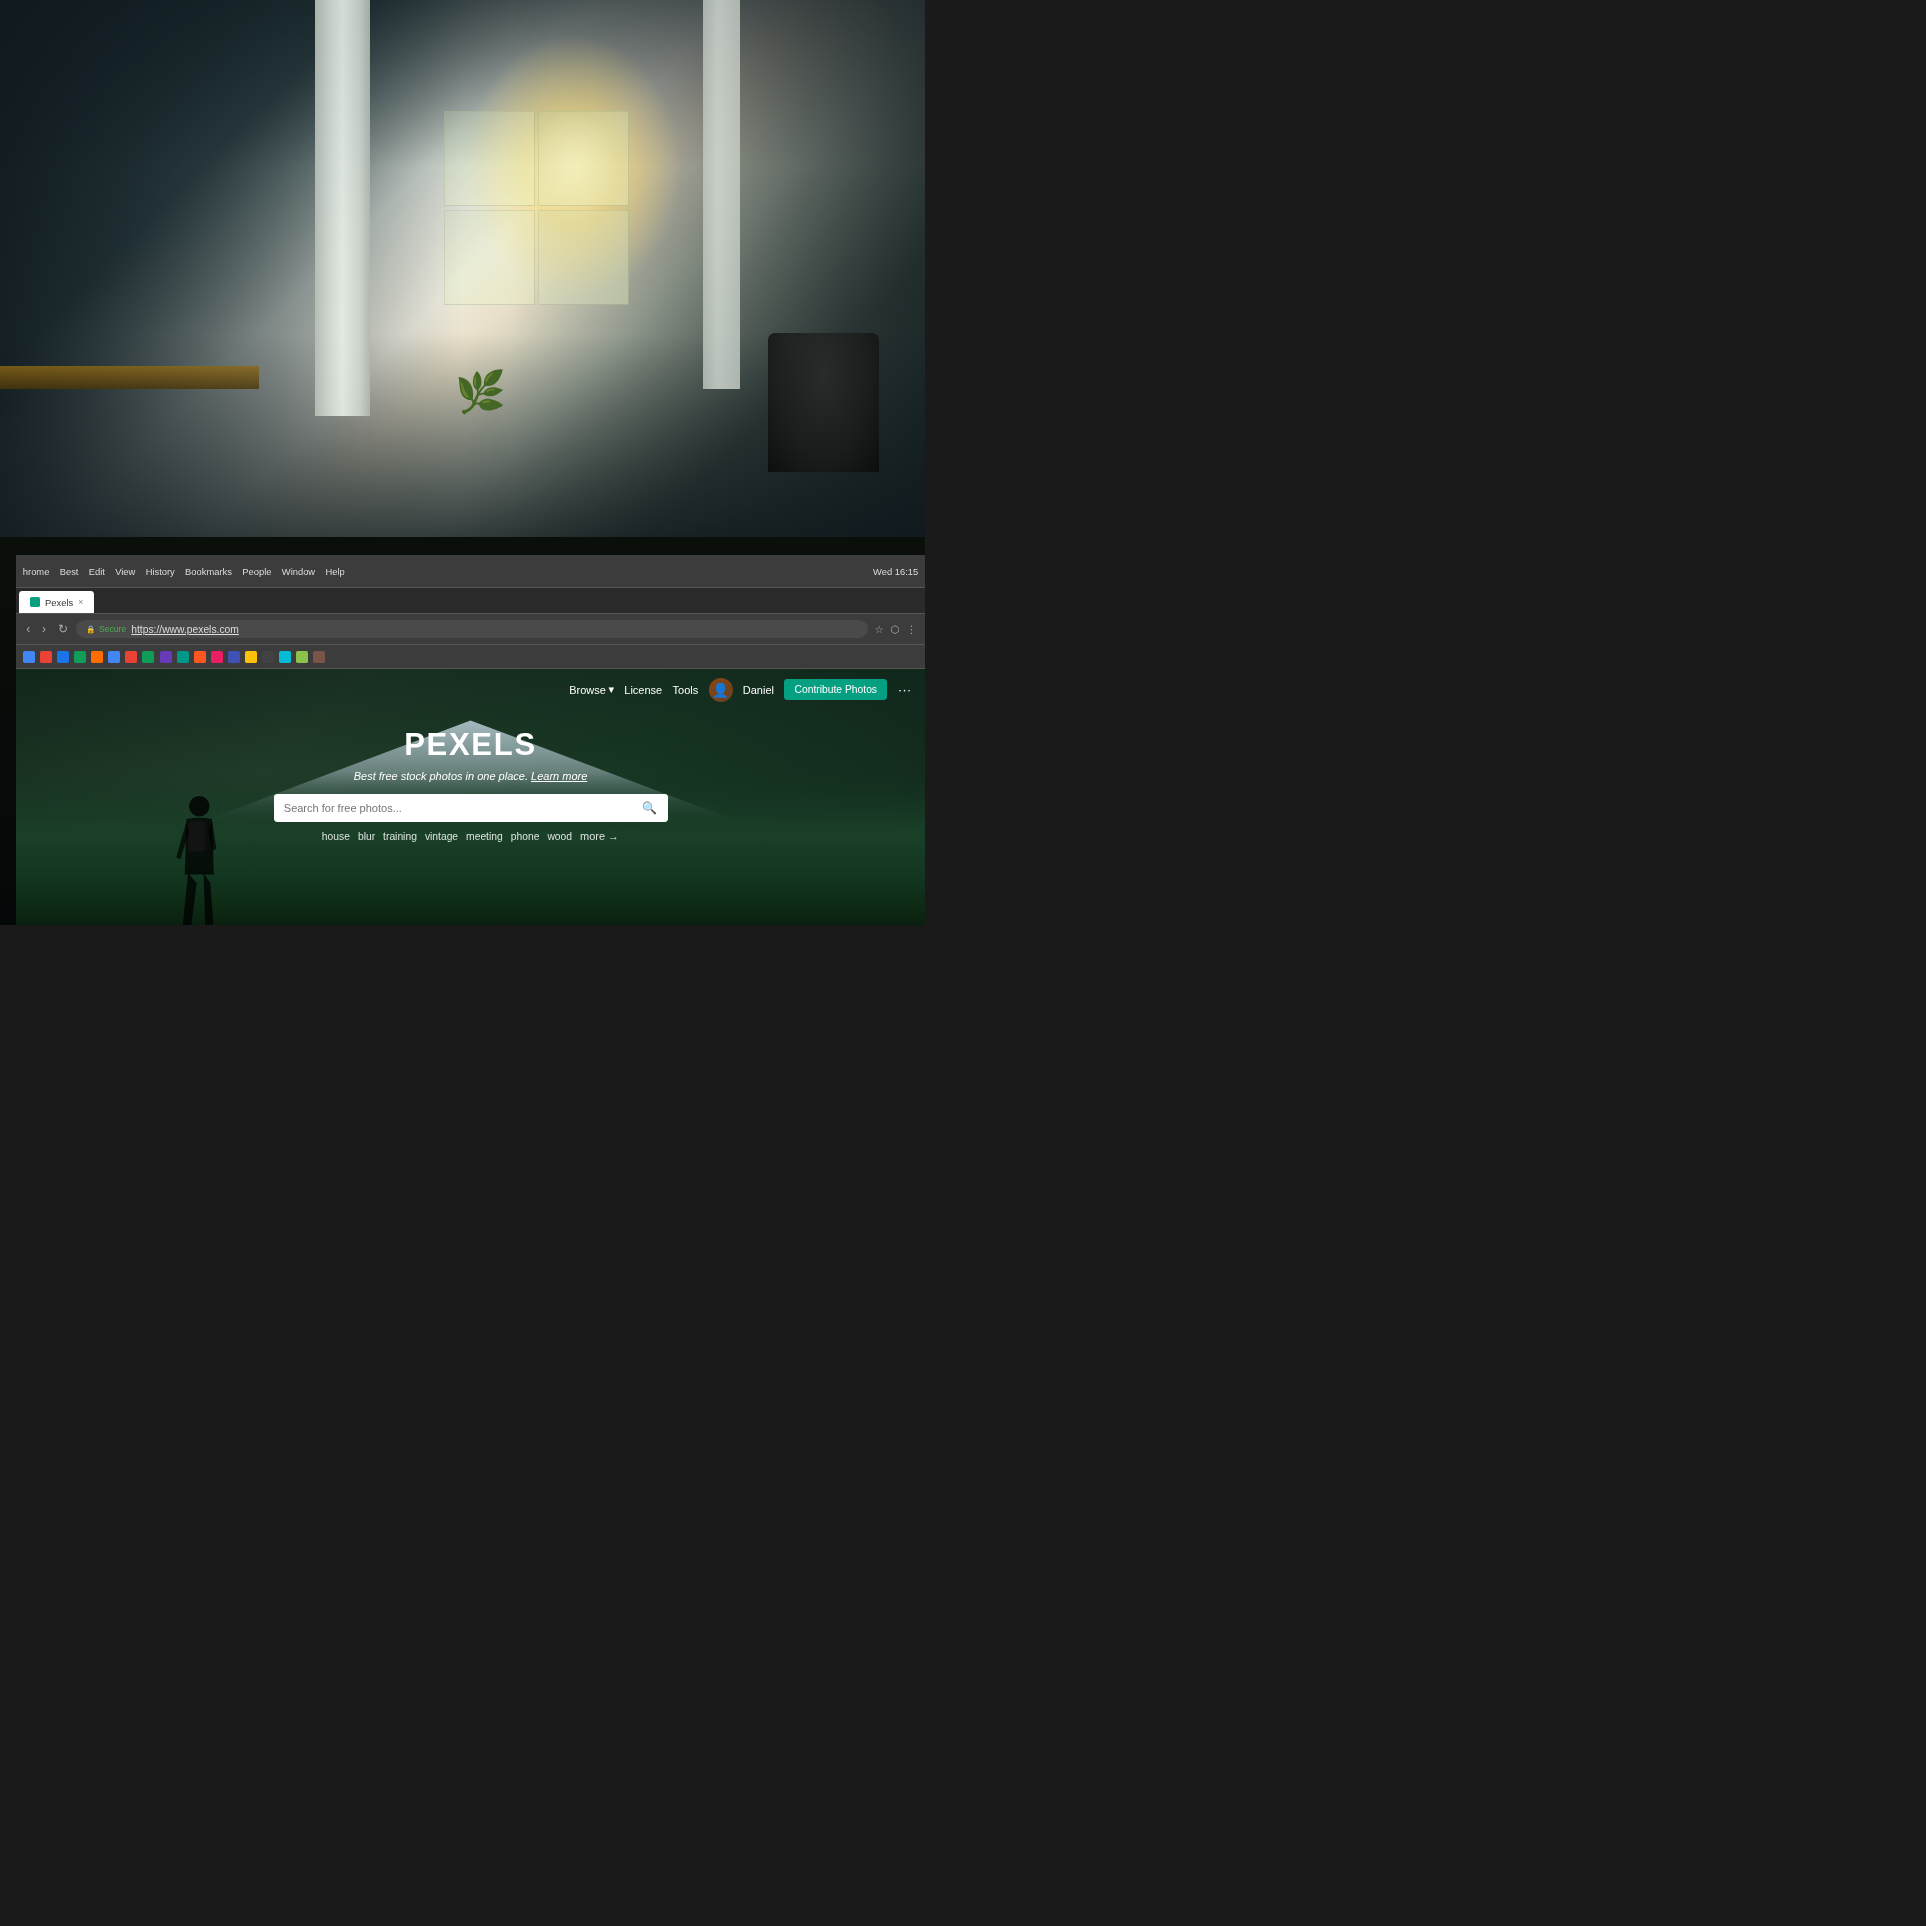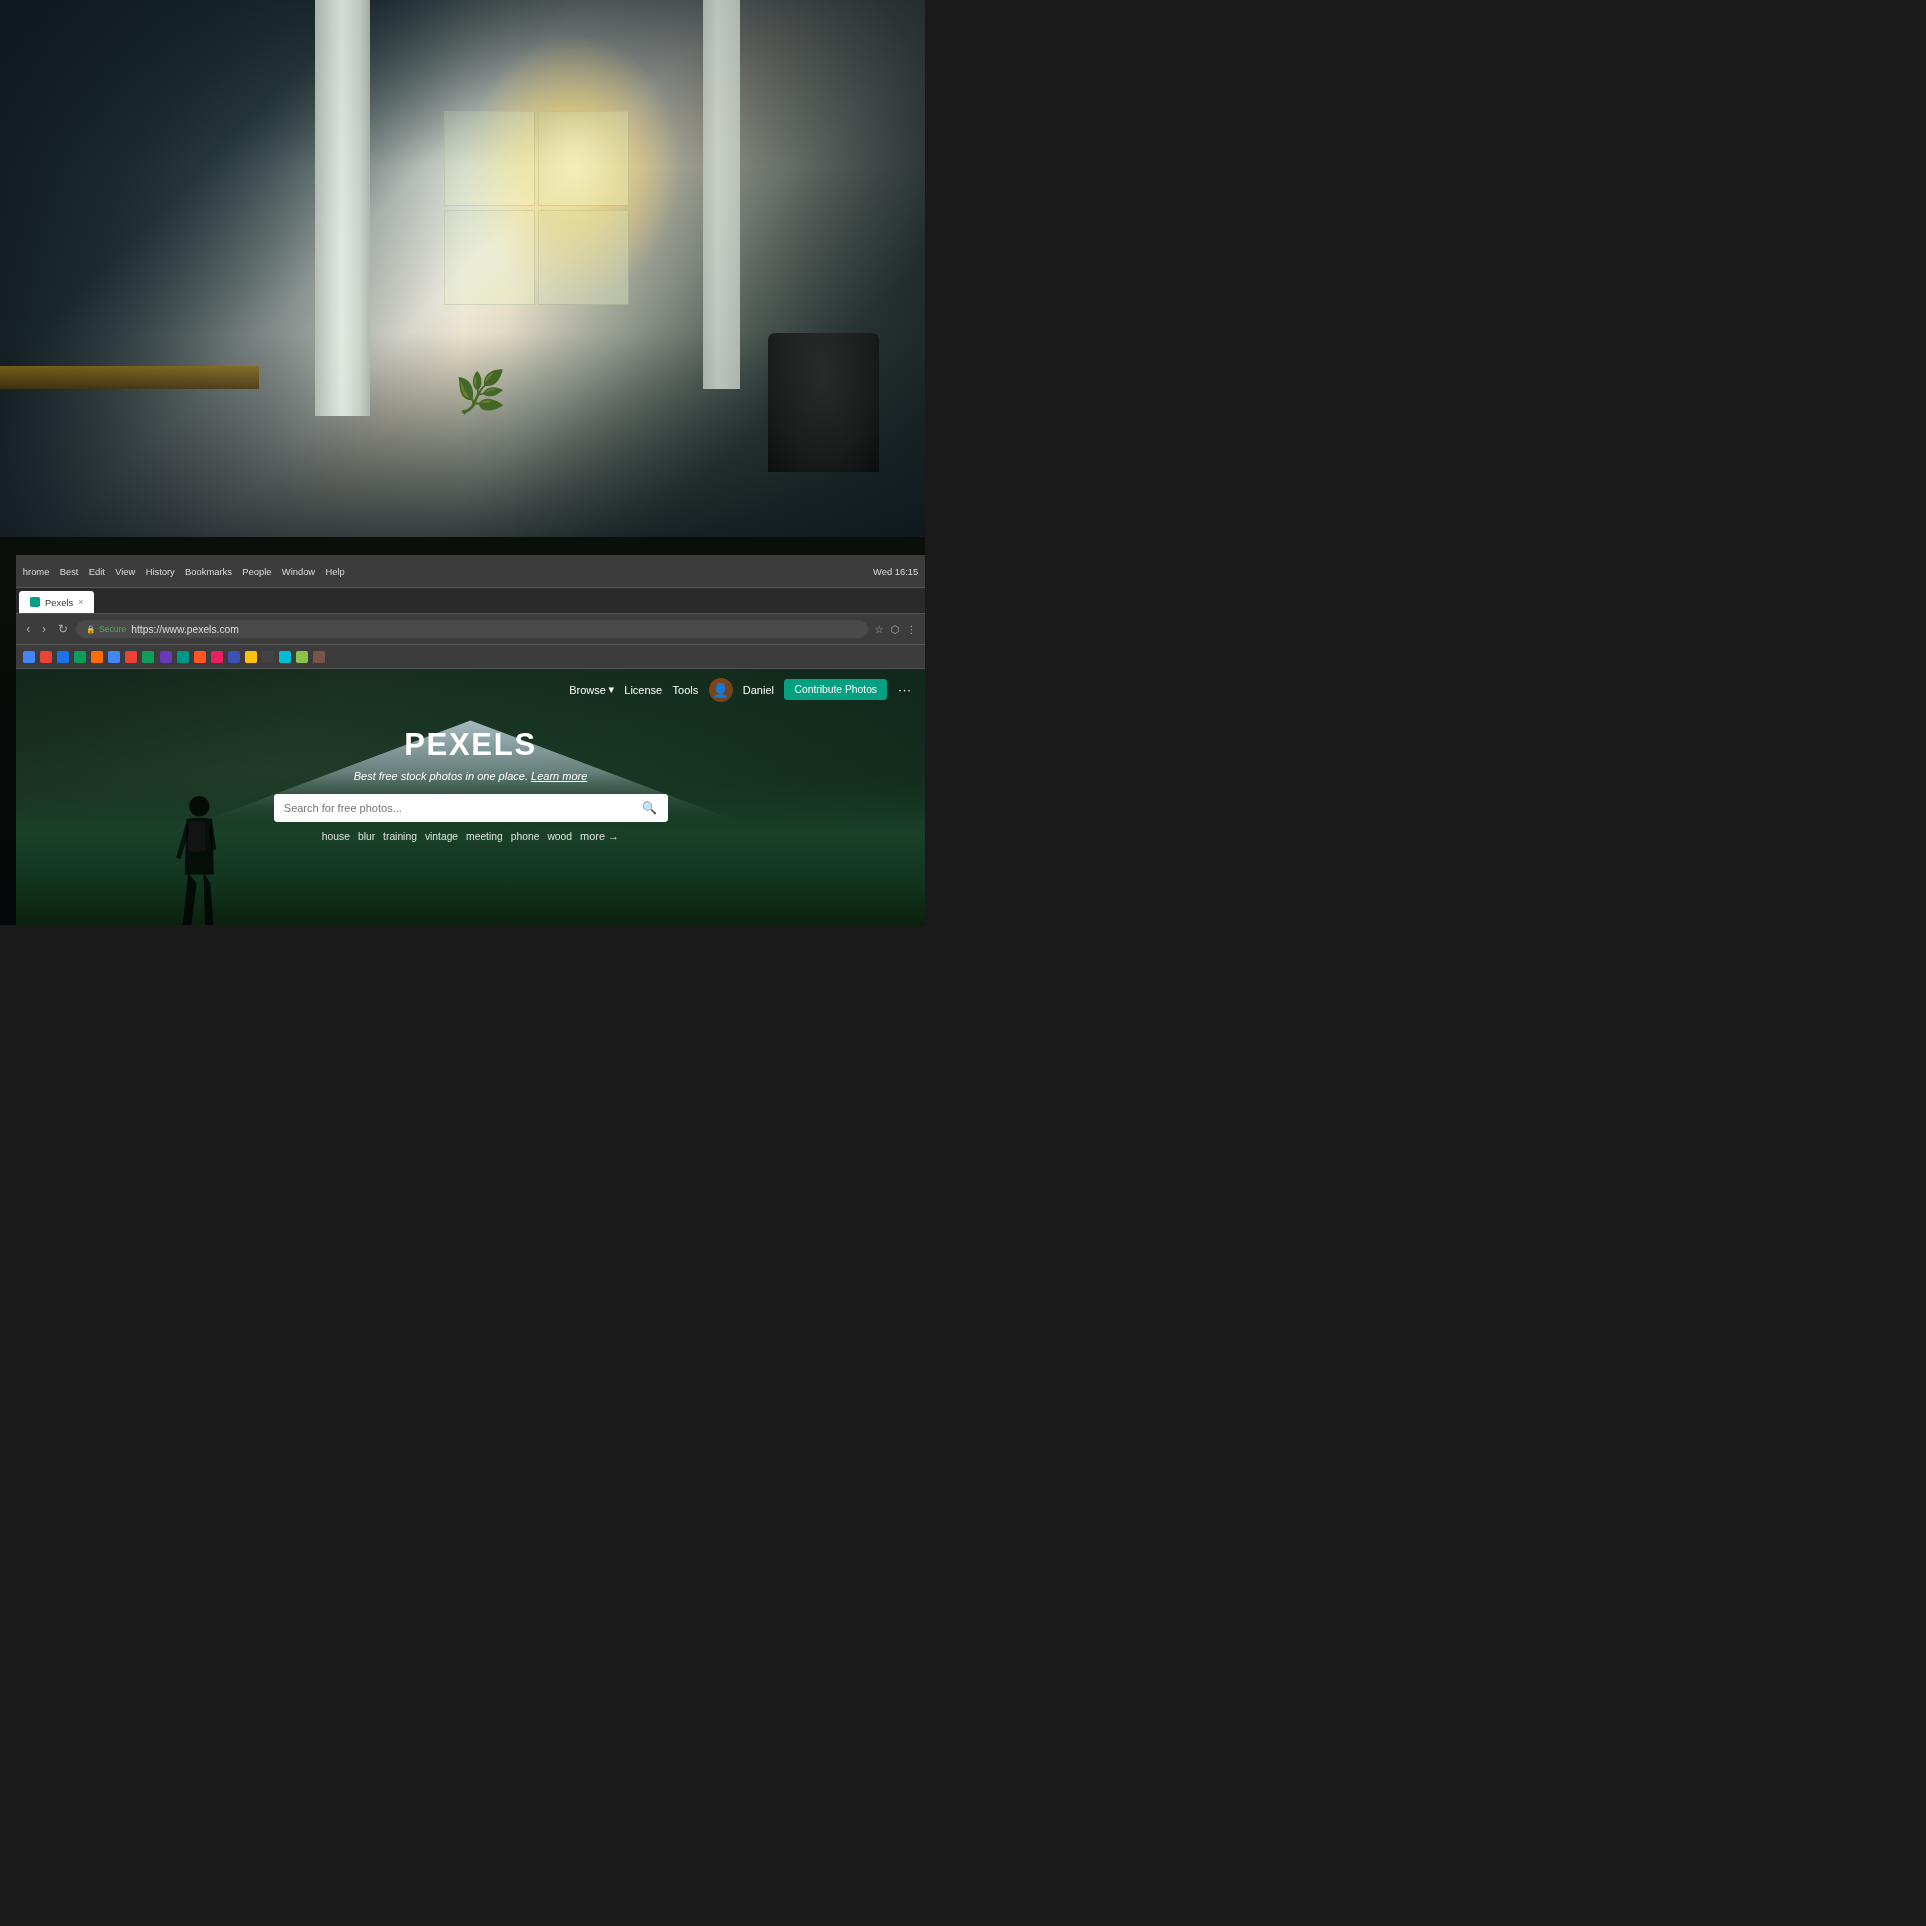--- a/index.html
+++ b/index.html
@@ -263,20 +263,21 @@
       gap: 2.6px;
     }
 
     .secure-icon {
       font-size: 7.7px;
     }
 
     .url-text {
       color: #ddd;
       font-size: 10.3px;
+      text-decoration: underline;
     }
 
     .address-right {
       display: flex;
       align-items: center;
       gap: 3.4px;
     }
 
     .addr-icon {
       color: #aaa;

